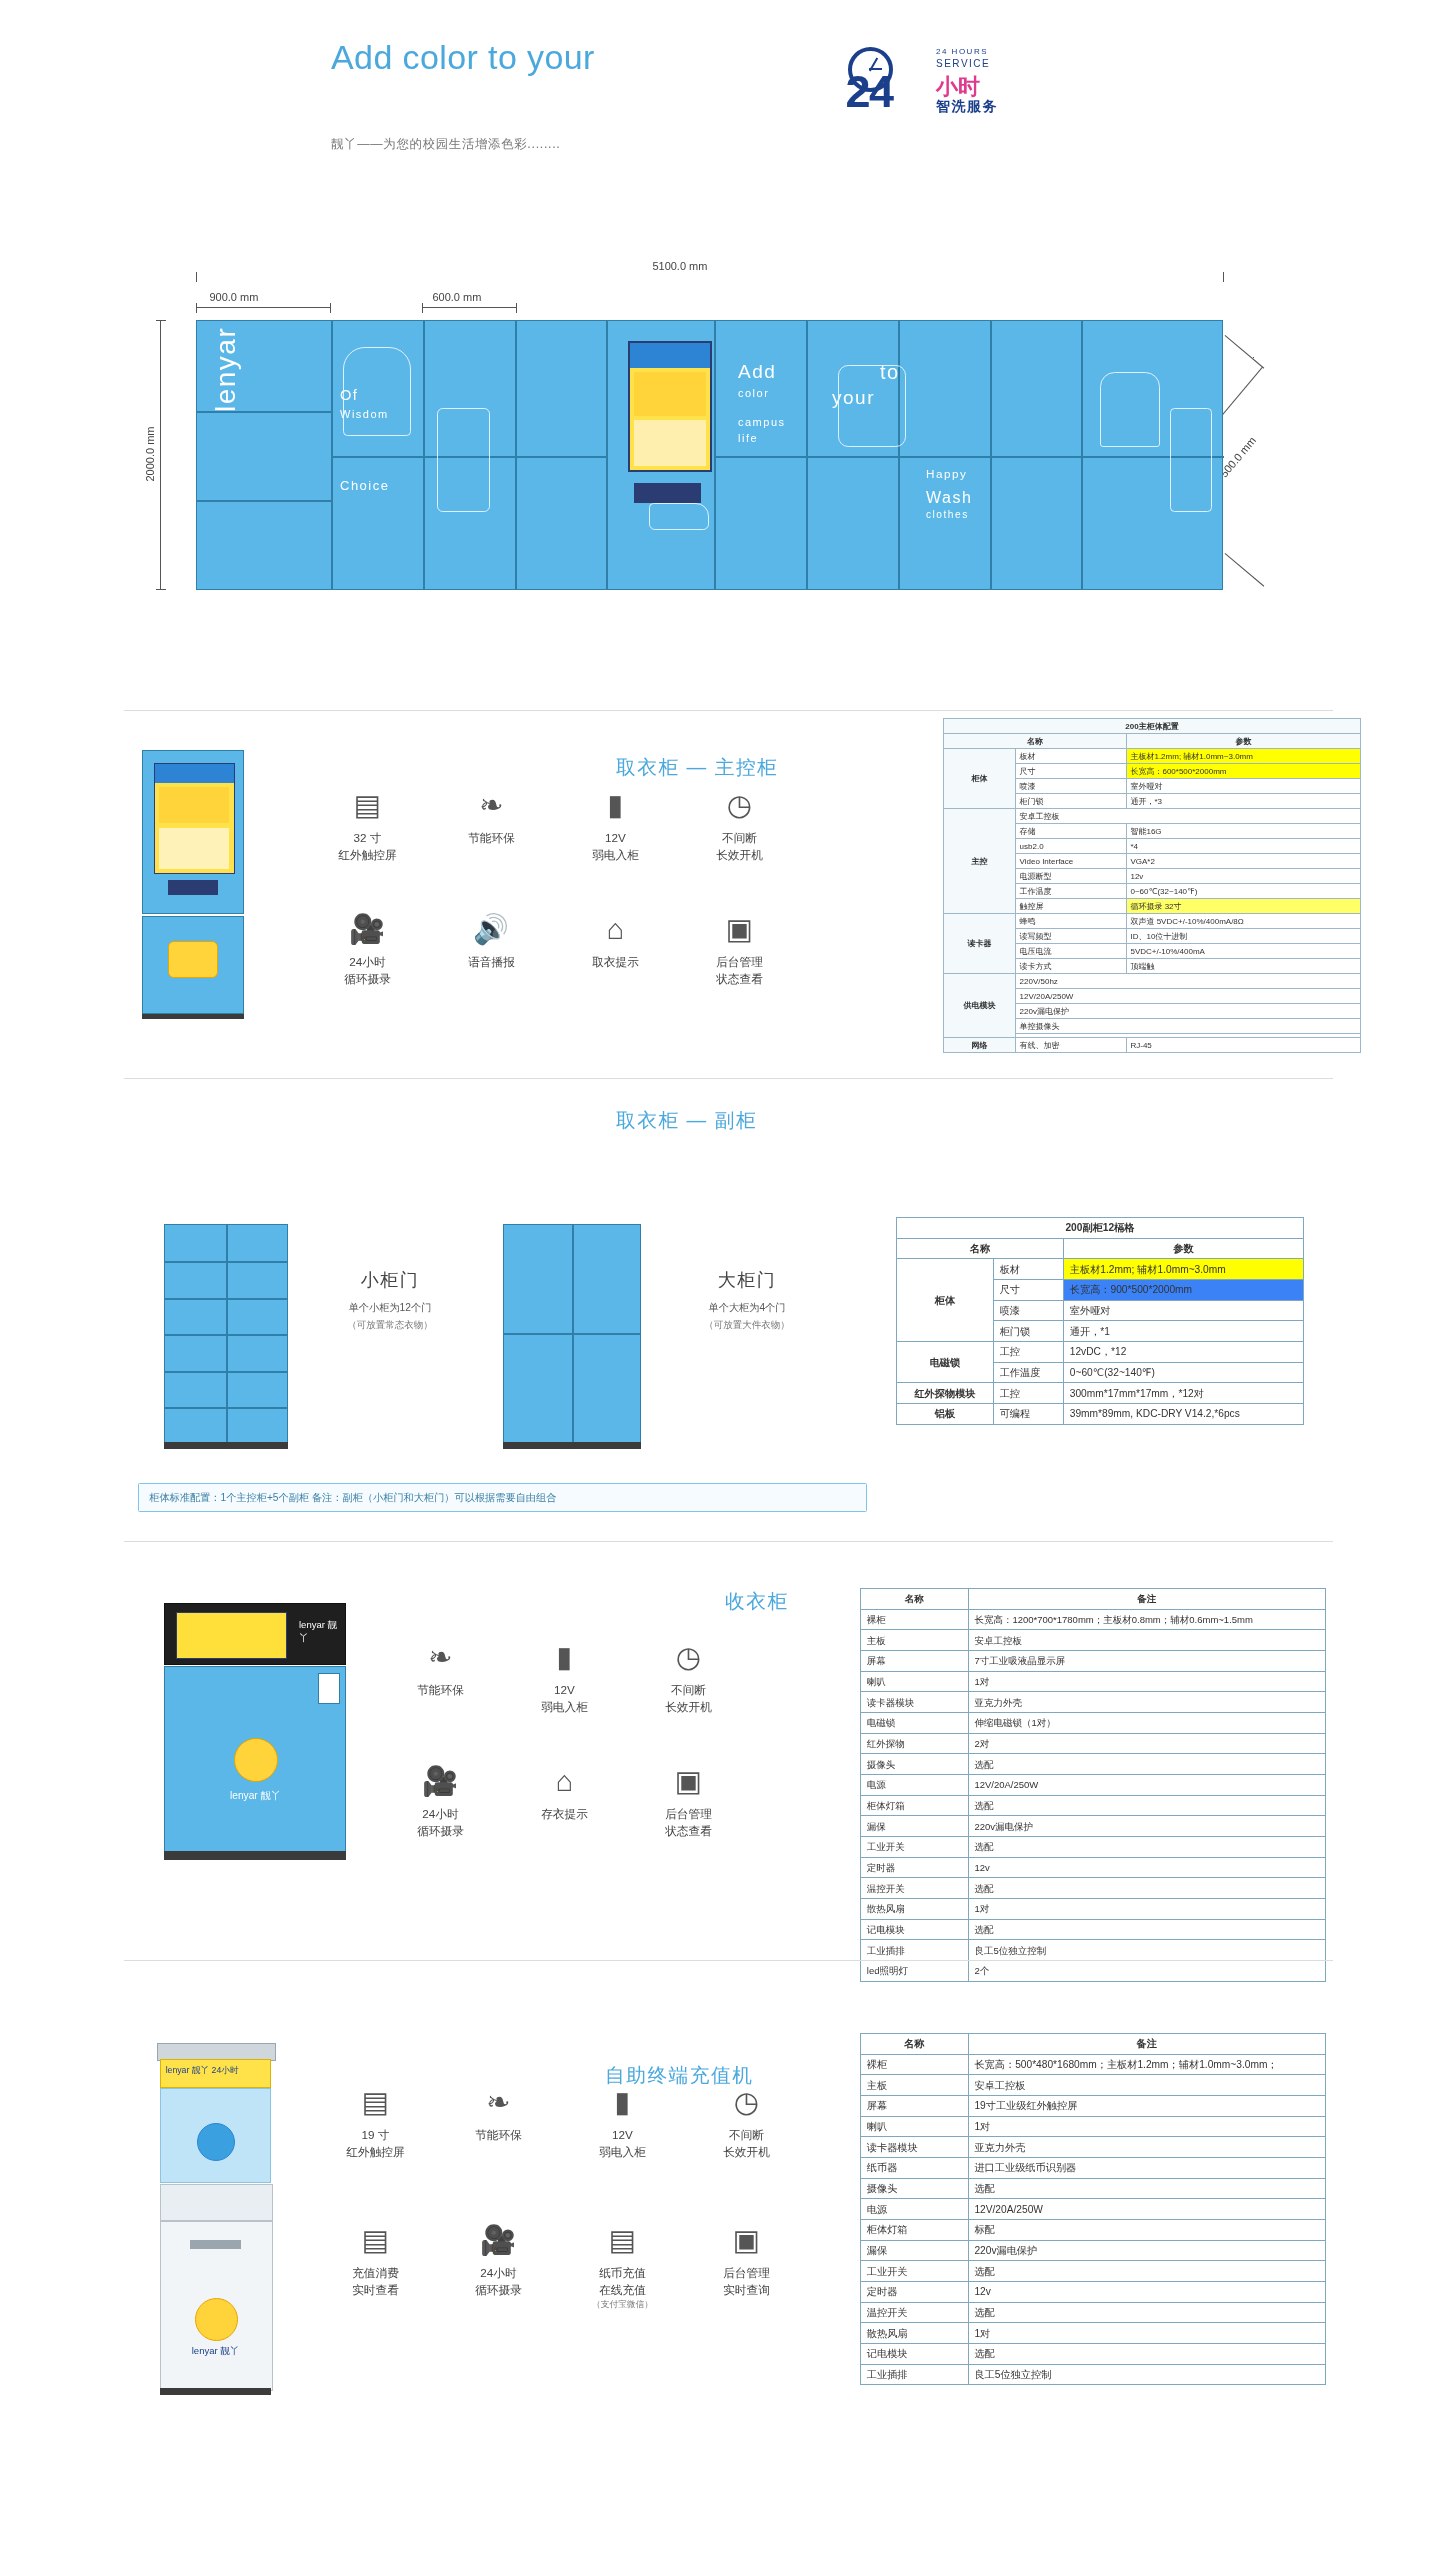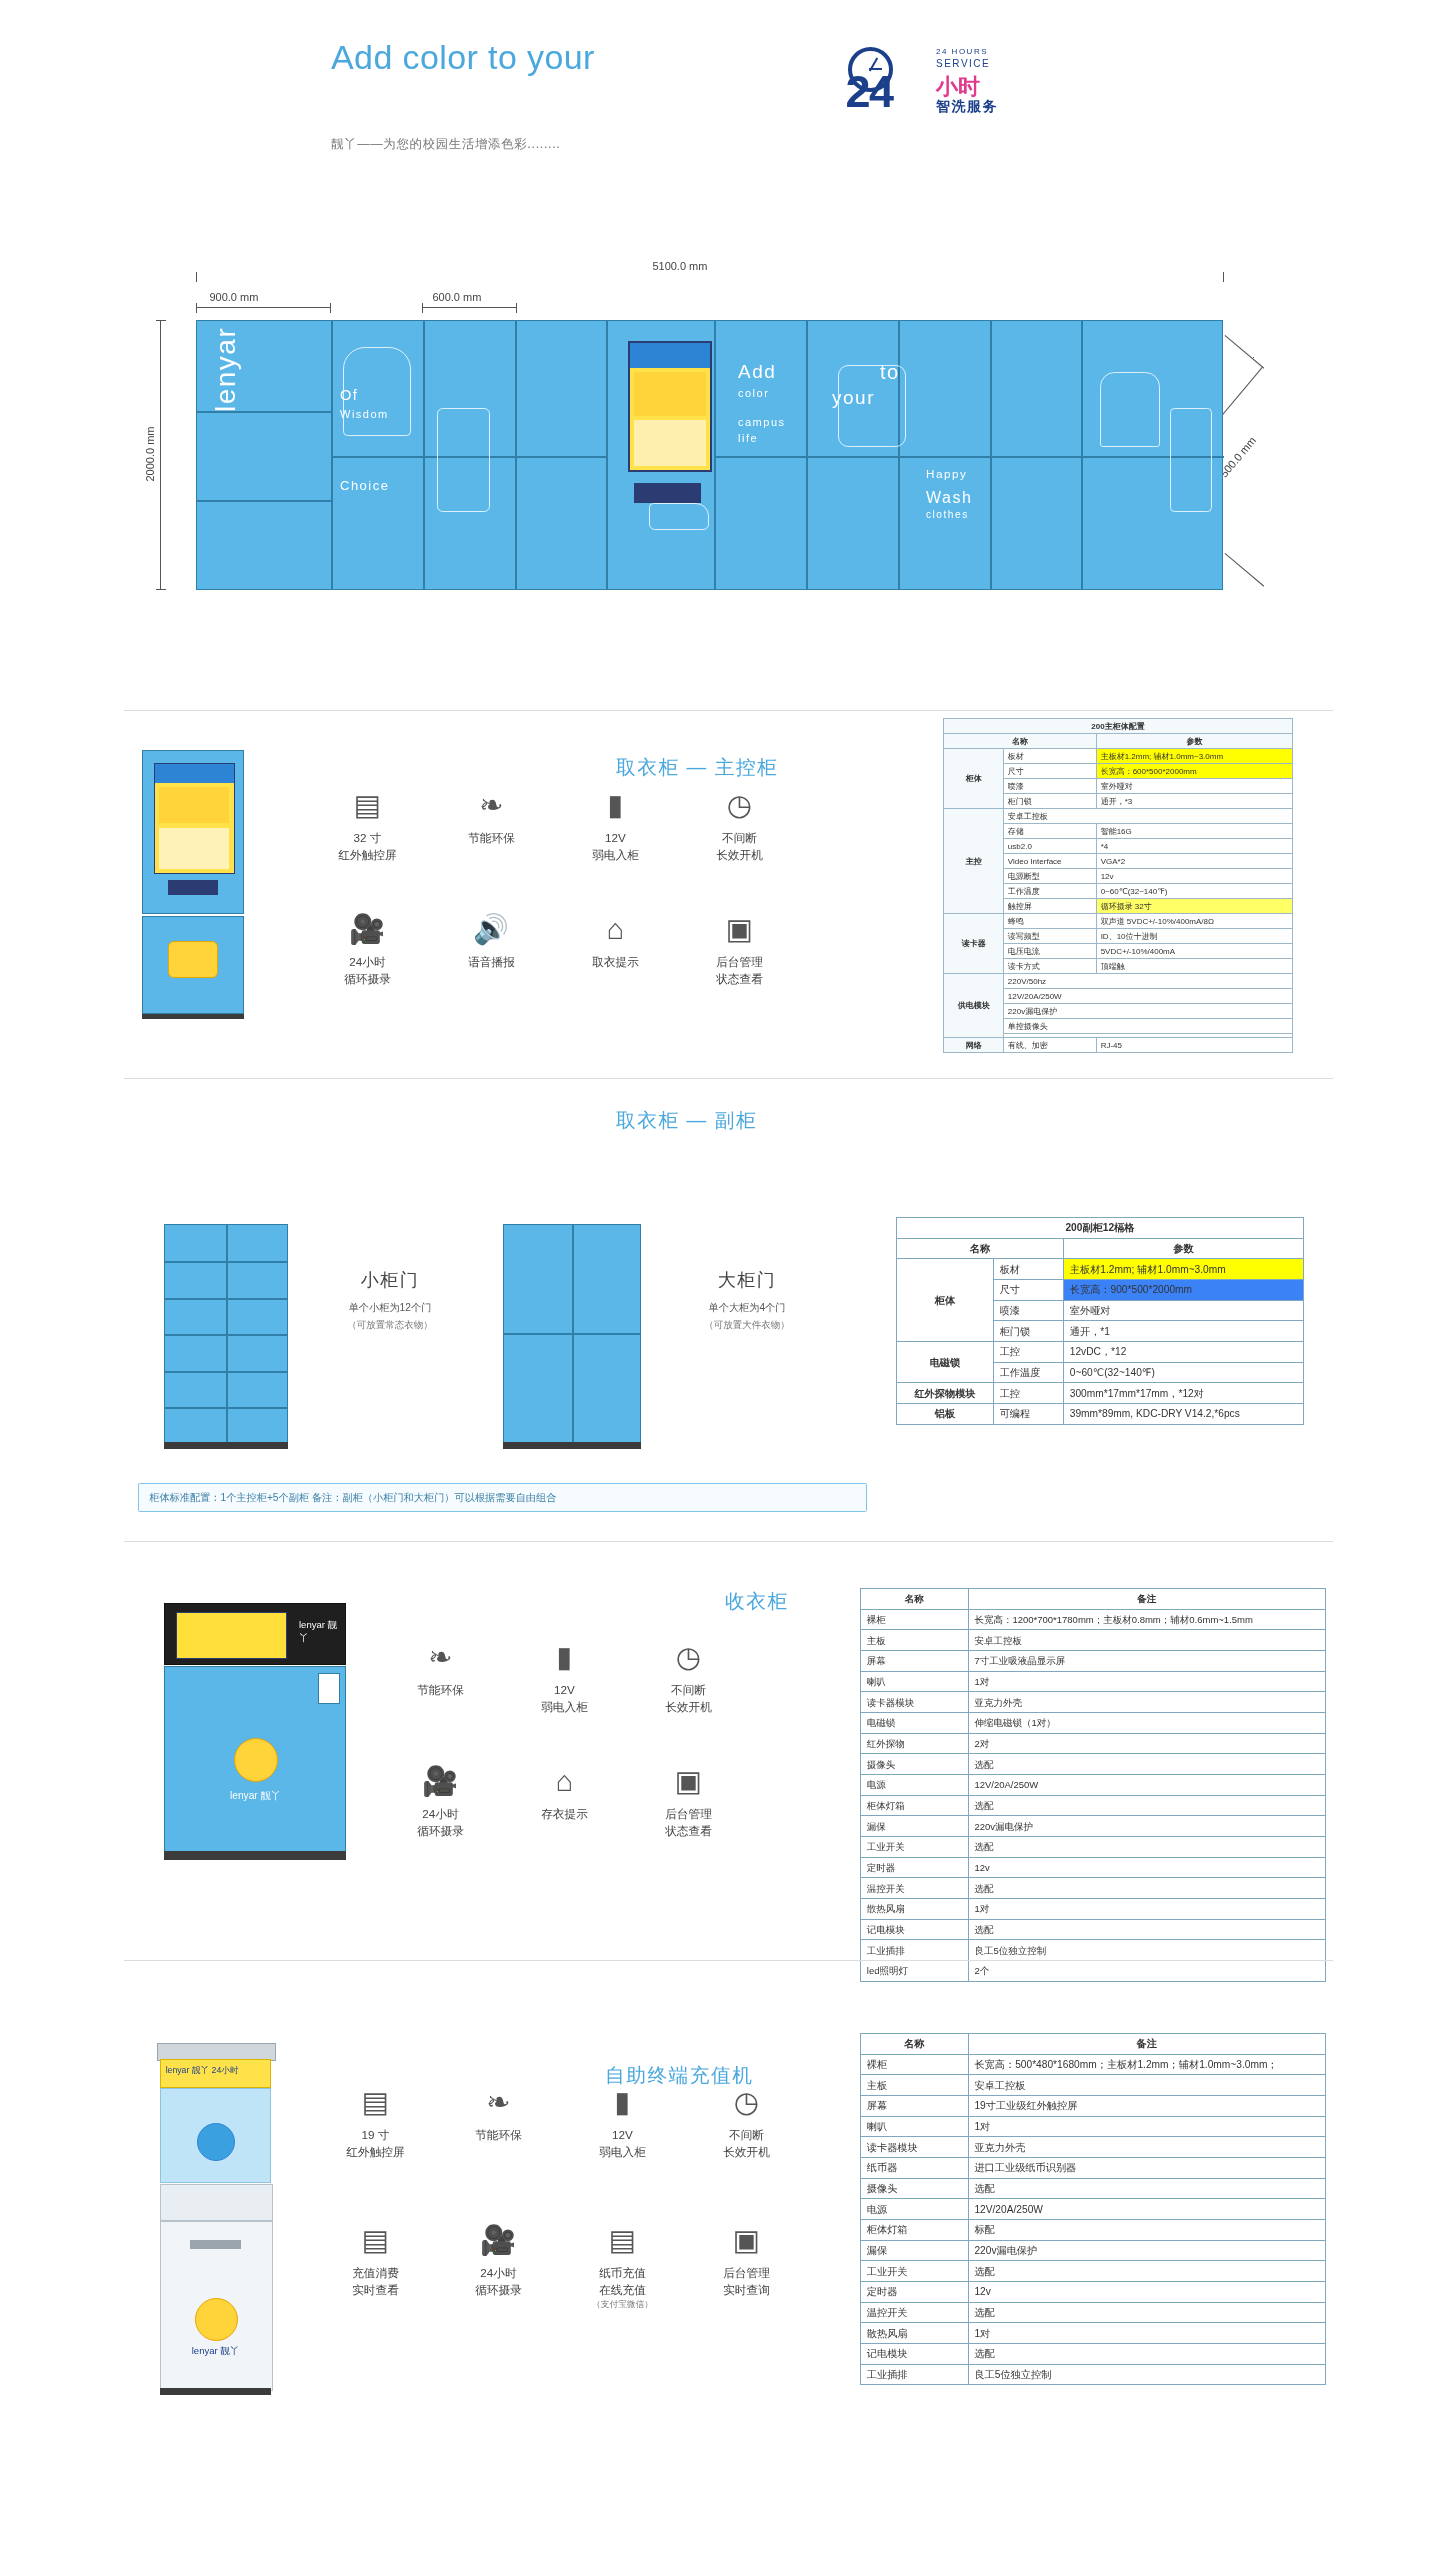--- a/index.html
+++ b/index.html
@@ -212,21 +212,21 @@
   <div class="feat" style="left:561px;top:911px;">
     <div class="ic">⌂</div>
     <div class="t1">取衣提示</div>
   </div>
   <div class="feat" style="left:685px;top:911px;">
     <div class="ic">▣</div>
     <div class="t1">后台管理</div>
     <div class="t1">状态查看</div>
   </div>
 
-  <table class="spec" style="left:943px;top:718px;width:350px;">
+  <table class="spec" style="left:943px;top:718px;width:418px;">
     <tbody>
         <tr>
           <td class="hd" colspan="3">200主柜体配置</td>
         </tr>
     <tr>
           <td class="hd" colspan="2">名称</td>
           <td class="hd">参数</td>
         </tr>
 
     <tr>

